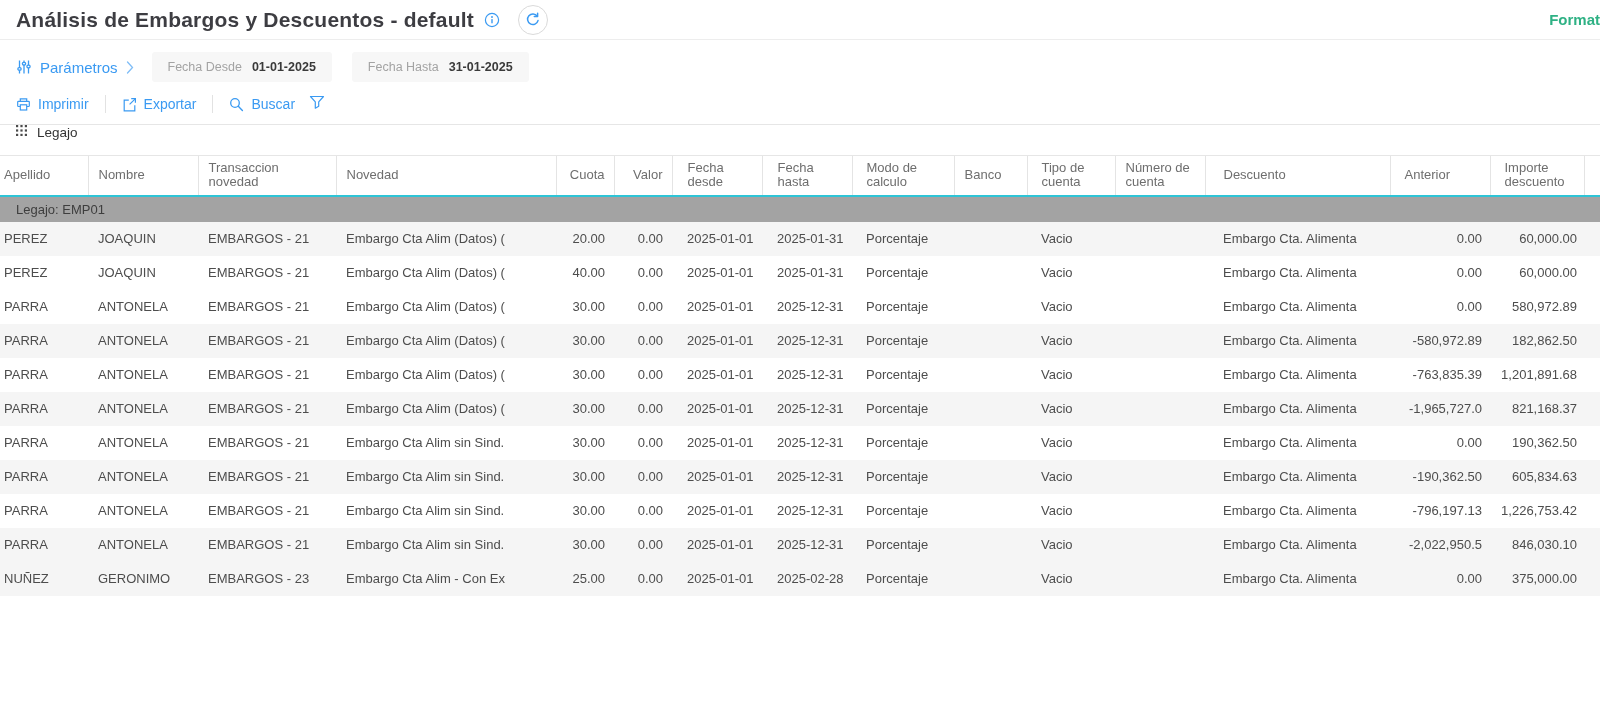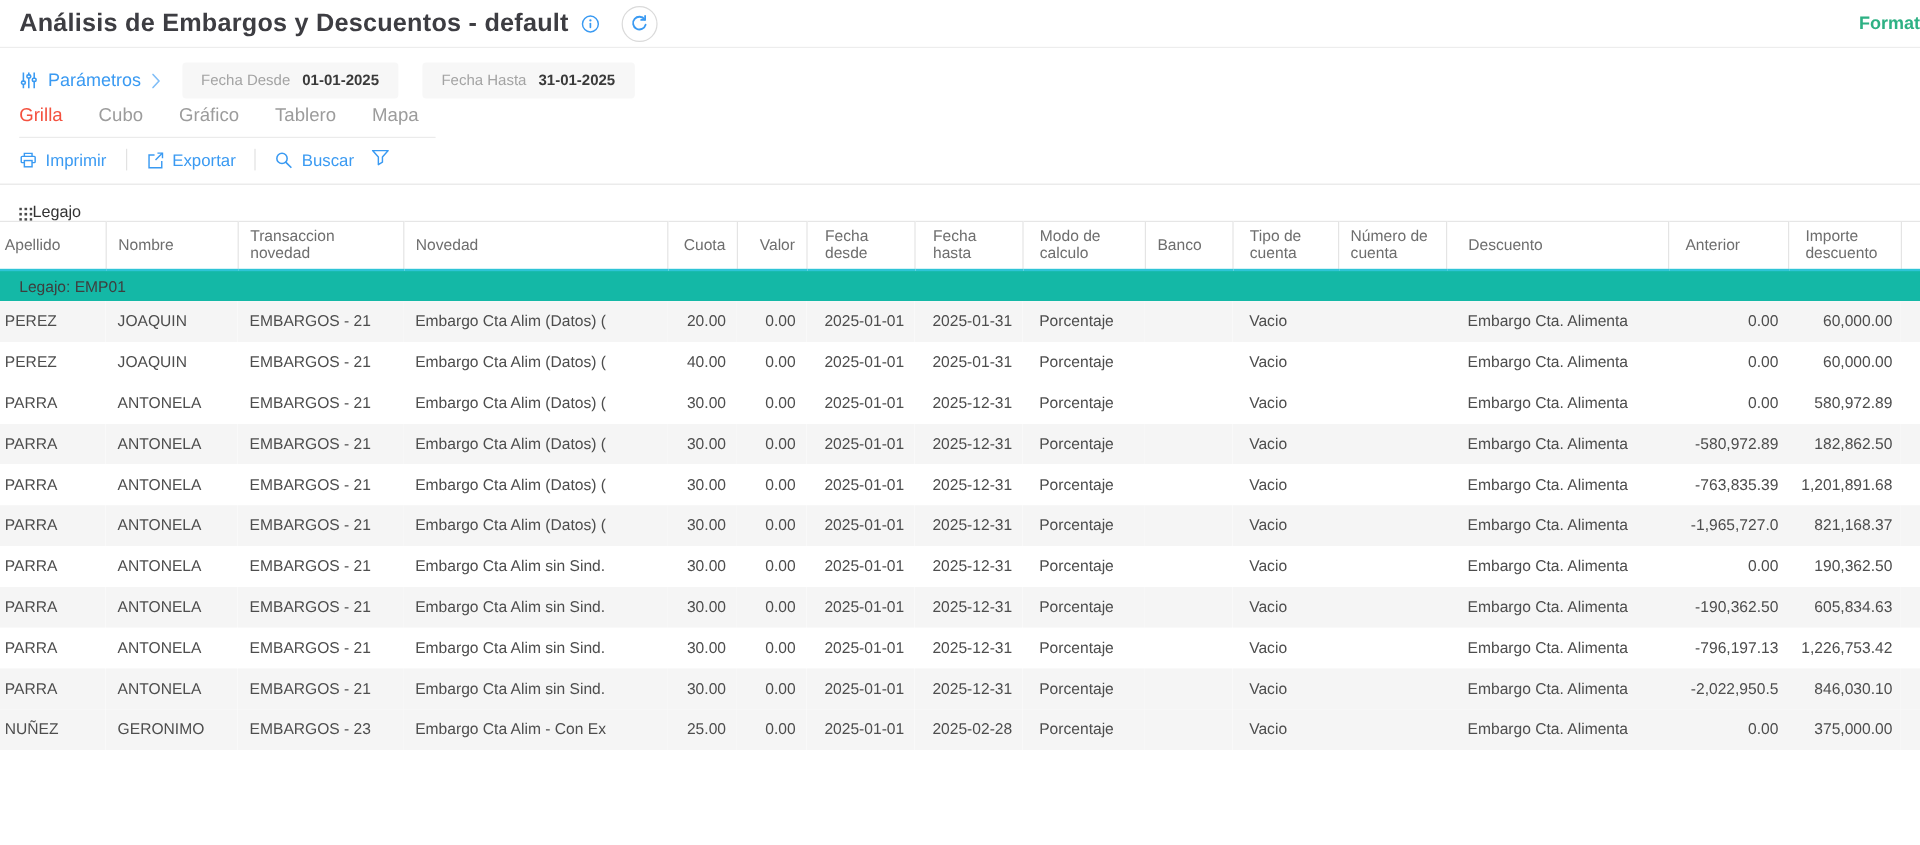--- a/index.html
+++ b/index.html
@@ -34,37 +34,37 @@
   .right-menu { margin-left:auto; display:flex; align-items:center; gap:26px; padding-bottom:6px; white-space:nowrap; }
   .menu-item { color:#3a9af2; font-size:13.5px; display:flex; align-items:center; gap:7px; cursor:pointer; }
 
   
   .toolbar { display:flex; align-items:center; padding:9px 0 11px 16px; }
   .tb-btn { display:flex; align-items:center; gap:7px; color:#3a9af2; font-size:14px; background:none; border:none; padding:0; cursor:pointer; font-family:inherit; }
   .tb-sep { width:1px; height:18px; background:#e2e2e2; margin:0 16px; }
   .tb-filter { margin-left:14px; background:none; border:none; padding:0; cursor:pointer; }
 
   
-  .group-panel { border-top:1px solid #e6e6e6; height:31px; display:flex; align-items:flex-end; padding-left:16px; }
+  .group-panel { border-top:1px solid #e6e6e6; height:31px; display:flex; align-items:flex-start; padding-left:16px; gap:10px; }
   .group-field-label { font-size:13.5px; color:#333; }
 
   
   table.grid { border-collapse:collapse; table-layout:fixed; width:1600px; }
   .grid thead th {
     height:40px; border-top:1px solid #e6e6e6; border-bottom:2px solid #2ec4d6;
     color:#6e6e6e; font-weight:400; font-size:13px; text-align:left;
     padding:0 6px 0 10px; line-height:1.12; vertical-align:middle; overflow:hidden; white-space:normal;
   }
   .grid thead th + th { border-left:1px solid #e4e4e4; }
   .grid td {
     height:34px; font-size:13px; color:#4d4d4d; padding:0 6px 0 10px;
     white-space:nowrap; overflow:hidden; vertical-align:middle;
   }
   .grid tr.stripe td { background:#f5f5f5; }
-  .grid tr.group-row td { background:#14b8a6; height:26px; font-size:13px; color:#3e3e3e; padding-left:16px; }
+  .grid tr.group-row td { background:#a3a3a3; height:26px; font-size:13px; color:#3e3e3e; padding-left:16px; }
   
   .grid th:first-child, .grid td:first-child { padding-left:4px; }
   .grid th:nth-child(5), .grid td:nth-child(5),
   .grid th:nth-child(6), .grid td:nth-child(6) { text-align:right; padding-right:9px; }
   .grid th:nth-child(7), .grid td:nth-child(7),
   .grid th:nth-child(8), .grid td:nth-child(8) { padding-left:15px; }
   .grid th:nth-child(9), .grid td:nth-child(9) { padding-left:14px;margin-top:24px; }
   .grid th:nth-child(11), .grid td:nth-child(11) { padding-left:14px; }
   .grid th:nth-child(13), .grid td:nth-child(13) { padding-left:18px; }
   .grid th:nth-child(14) { padding-left:14px; }
@@ -124,27 +124,20 @@
         <span class="chip-value">01-01-2025</span>
       </div>
       <div class="chip">
         <span class="chip-label">Fecha Hasta</span>
         <span class="chip-value">31-01-2025</span>
       </div>
     </div>
 </div>
 
 <div class="tabs-row">
-  <nav class="tabs">
-      <span class="tab active">Grilla</span>
-      <span class="tab">Cubo</span>
-      <span class="tab">Gráfico</span>
-      <span class="tab">Tablero</span>
-      <span class="tab">Mapa</span>
-    </nav>
 </div>
 
 <div class="toolbar">
     <button class="tb-btn">
       <span class="icon">
         <svg width="15" height="15" viewBox="0 0 15 15">
           <path d="M4.3 4.3V1.8h6.4v2.5" fill="none" stroke="#3a9af2" stroke-width="1.2"></path>
           <rect x="1.7" y="4.3" width="11.6" height="5.2" rx="0.8" fill="none" stroke="#3a9af2" stroke-width="1.2"></rect>
           <rect x="4.3" y="7.8" width="6.4" height="5.2" fill="#fff" stroke="#3a9af2" stroke-width="1.2"></rect>
         </svg>

